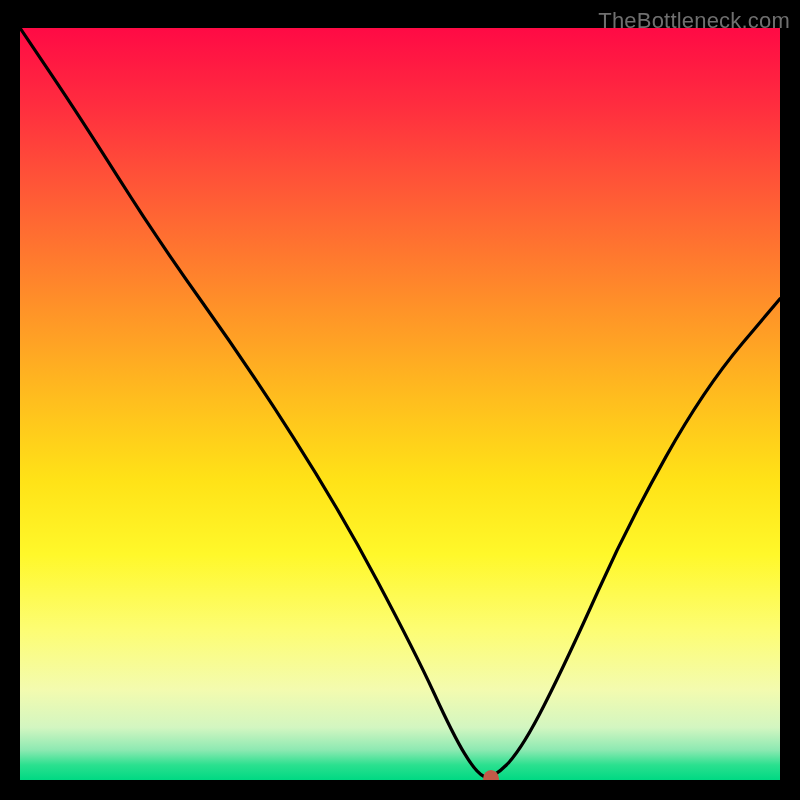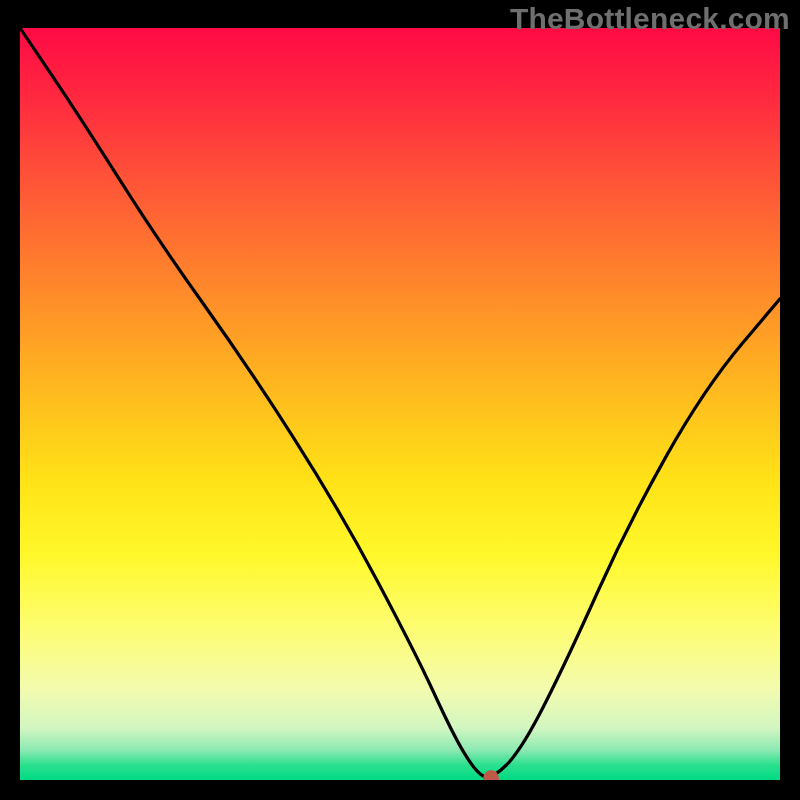--- a/index.html
+++ b/index.html
@@ -12,25 +12,25 @@
     font-family: Arial, Helvetica, sans-serif;
   }
   .frame {
     position: relative;
     width: 800px;
     height: 800px;
     background: #000;
   }
   .watermark {
     position: absolute;
-    top: 2px;
+    top: 8px;
     right: 10px;
     color: #6f6f6f;
-    font-size: 30px;
-    font-weight: 700;
+    font-size: 22px;
+    font-weight: 400;
     letter-spacing: 0.2px;
     z-index: 10;
   }
   .plot {
     position: absolute;
     left: 20px;
     top: 28px;
     width: 760px;
     height: 752px;
     background: linear-gradient(to bottom,

